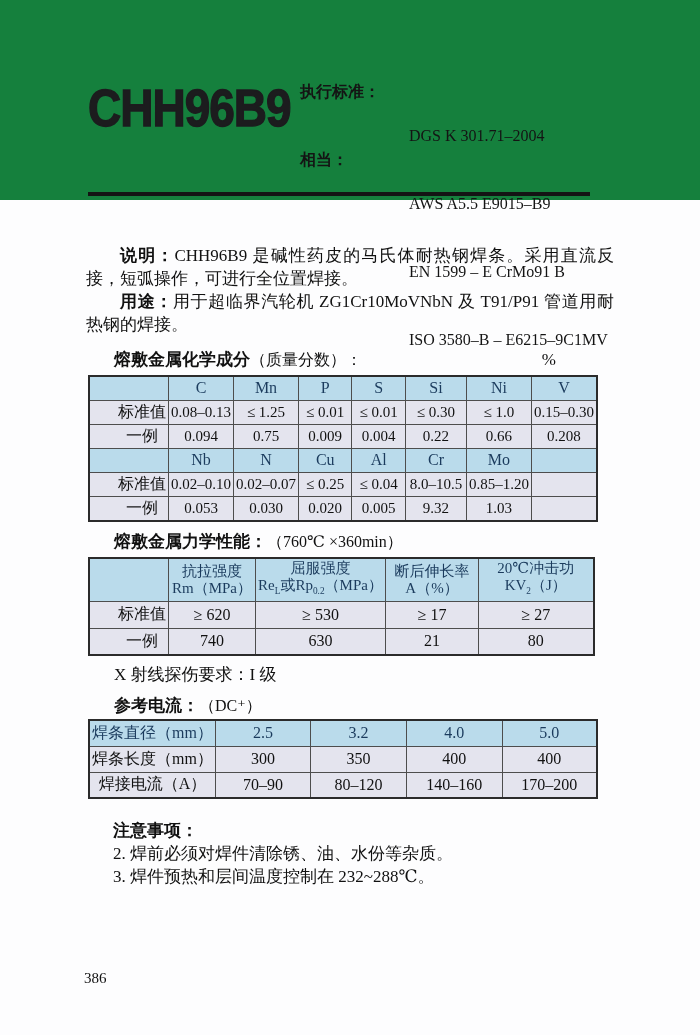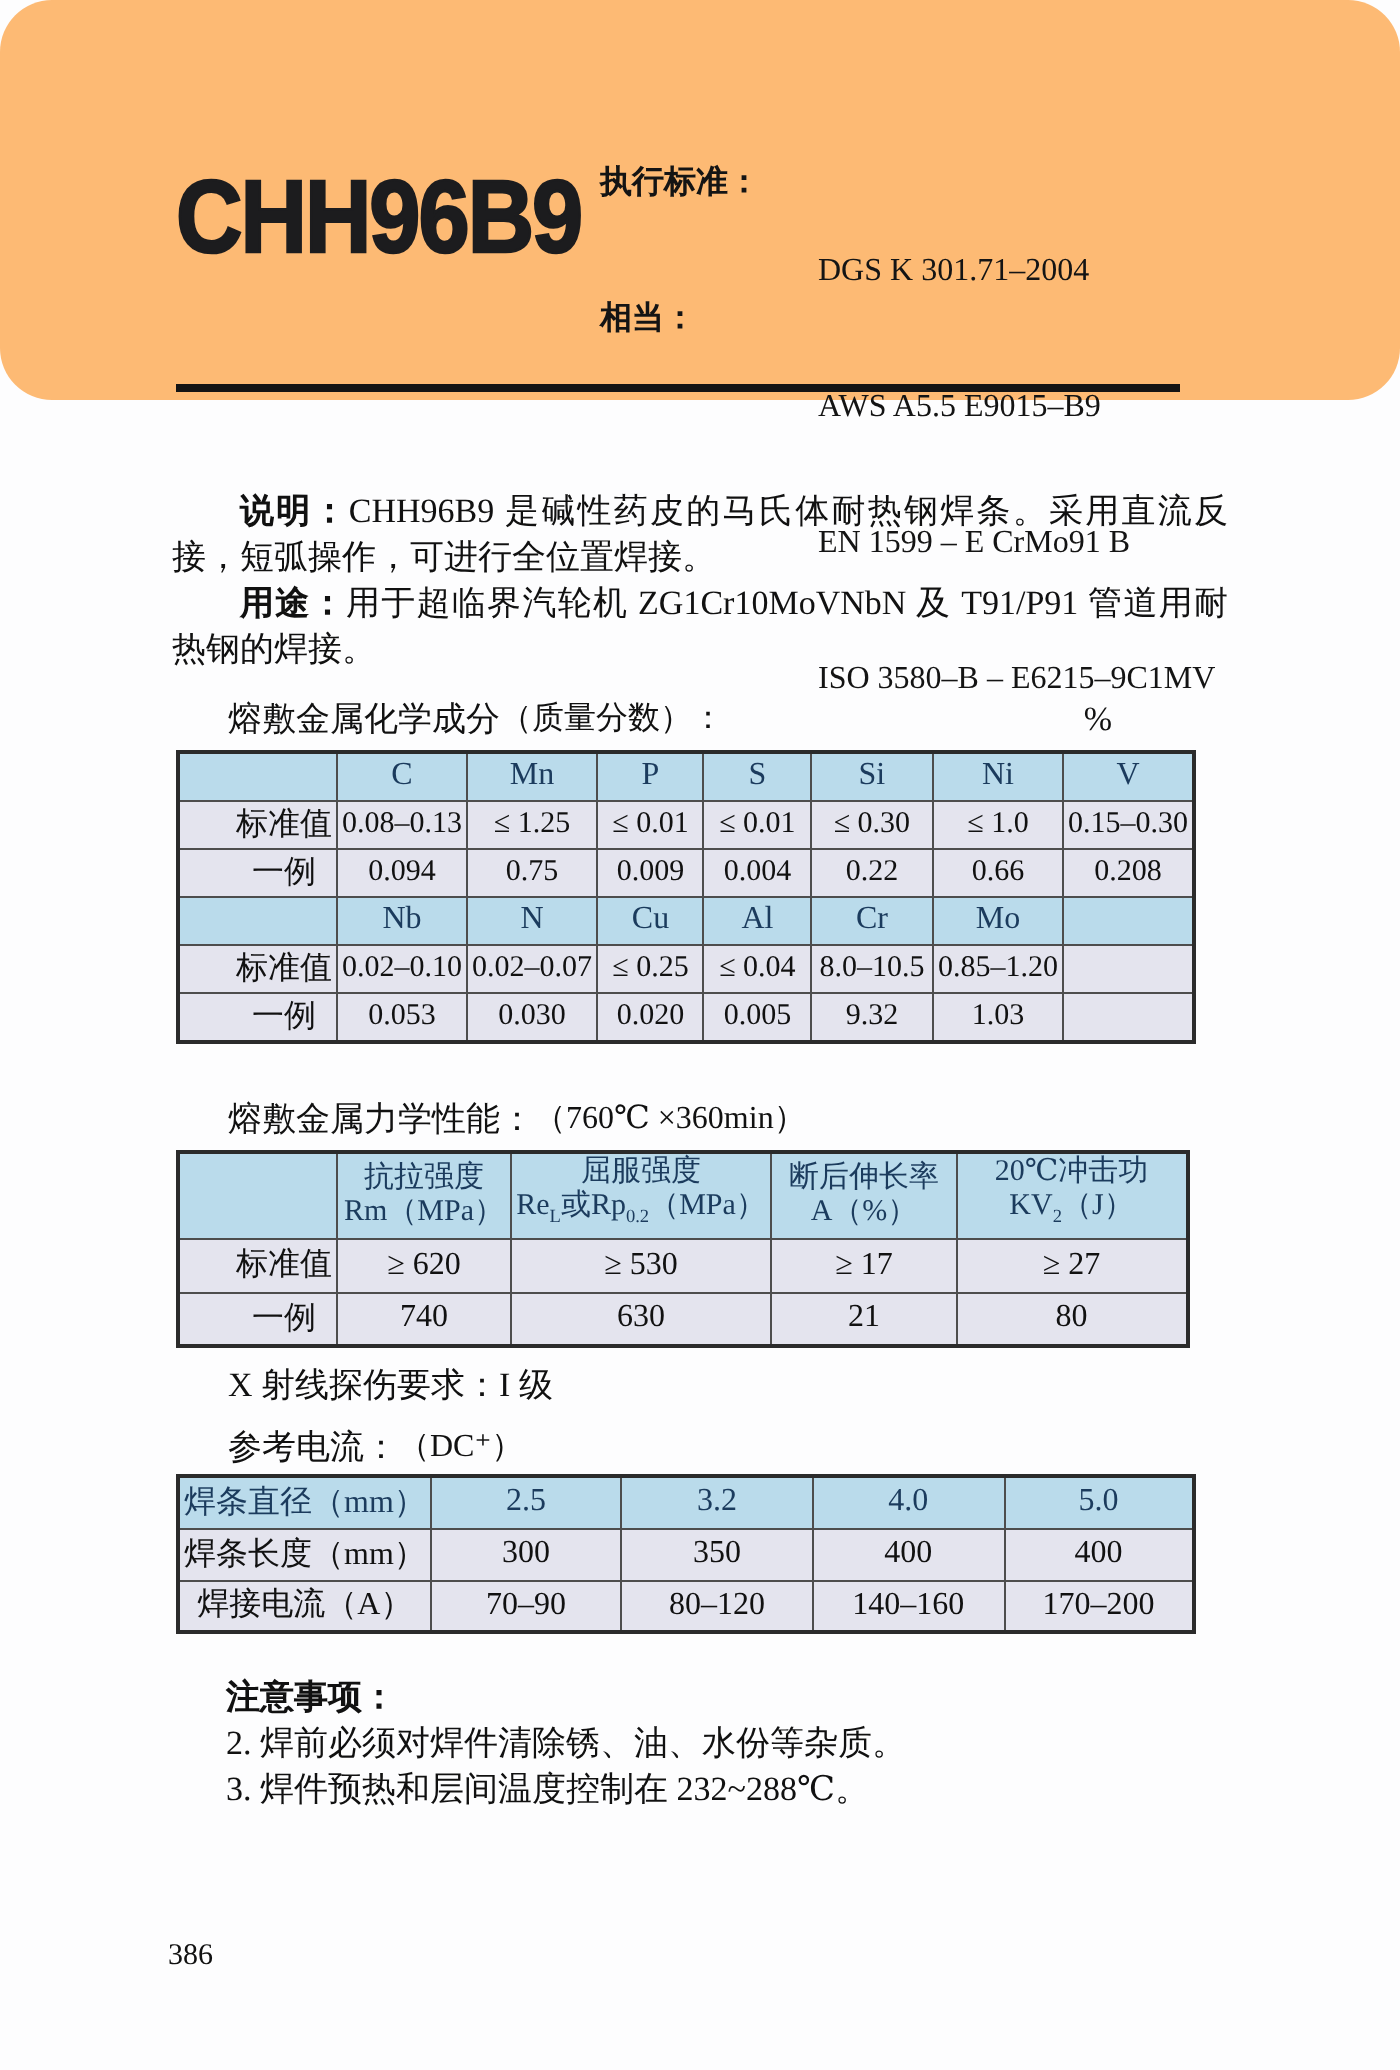--- a/index.html
+++ b/index.html
@@ -7,22 +7,21 @@
   body {
     position:relative;
     background:#fdfdfe;
     font-family:"Liberation Serif","DejaVu Serif",serif;
     color:#111;
     overflow:hidden;
   }
   
   .band {
     position:absolute; left:0; top:0; width:700px; height:200px;
-    background:#fdba74;
-    border-radius:26px;
+    background:#15803d;
   }
   .product-code {
     position:absolute; left:88px; top:78px;
     font-family:"Liberation Sans","DejaVu Sans",sans-serif;
     font-weight:bold; font-size:46px; letter-spacing:-1px;
     color:#1c1c1e;
     transform:scaleY(1.12); transform-origin:left top;
     -webkit-text-stroke:1.2px #1c1c1e;
   }
   .standards {
@@ -46,21 +45,21 @@
   .inline-label {
     font-family:"Liberation Sans","DejaVu Sans",sans-serif;
     font-weight:bold;
   }
   .section-title-row {
     display:flex; align-items:flex-end; width:504px;
     margin-top:12px; padding-left:28px; line-height:23px;
   }
   .section-title {
     font-family:"Liberation Sans","DejaVu Sans",sans-serif;
-    font-weight:normal; font-size:17px;
+    font-weight:bold; font-size:17px;
   }
   .section-cond { font-size:16px; }
   .unit-right { margin-left:auto; margin-right:34px; font-size:17px; }
   table {
     border-collapse:collapse; table-layout:fixed;
     margin-top:4px; margin-left:2px;
     font-size:15px;
   }
   td {
     border:1px solid #4d4d4d; text-align:center; vertical-align:middle;
@@ -182,21 +181,21 @@
       <td class="dt">0.030</td>
       <td class="dt">0.020</td>
       <td class="dt">0.005</td>
       <td class="dt">9.32</td>
       <td class="dt">1.03</td>
       <td class="dt"></td>
     </tr>
   </tbody>
     </table>
 
-  <div class="section-title-row" style="margin-top:26px;">
+  <div class="section-title-row" style="margin-top:8px;">
     <span class="section-title">熔敷金属力学性能：</span>
       <span class="section-cond">（760℃ ×360min）</span>
   </div>
   <table class="tbl mech-table">
     <colgroup>
       <col style="width:77px">
         <col style="width:87px">
         <col style="width:130px">
         <col style="width:93px">
         <col style="width:115px">

